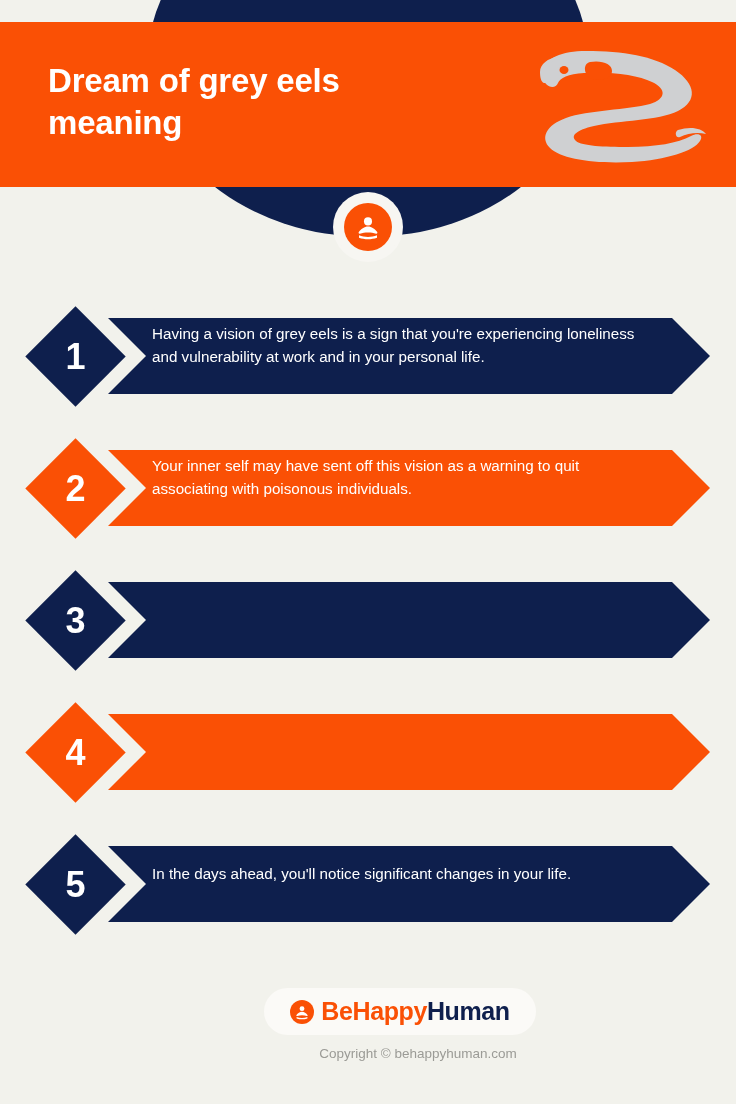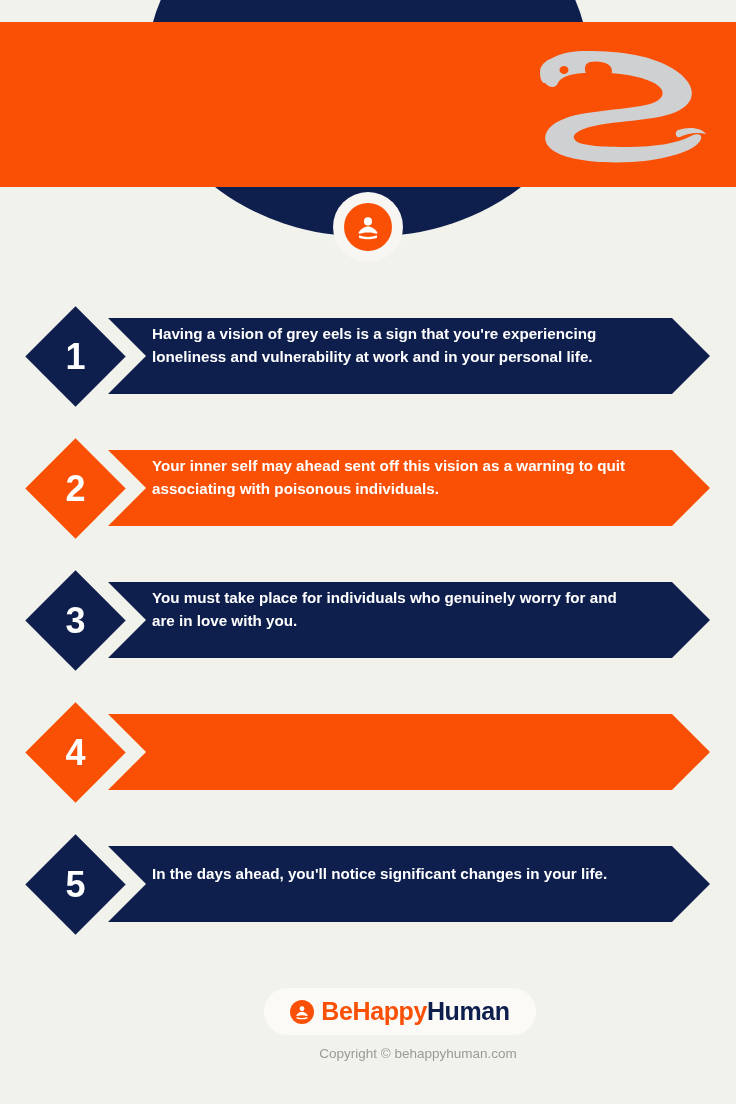--- a/index.html
+++ b/index.html
@@ -75,21 +75,20 @@
     color:#ffffff;font-size:36px;font-weight:bold;
     line-height:1;
     z-index:3;
   }
   .row-text{
     position:absolute;left:152px;top:12px;
     width:490px;height:56px;
     display:flex;align-items:center;
     color:#ffffff;font-size:15.2px;line-height:1.5;
     z-index:3;
-    font-weight:bold;
   }
   .navy .row-diamond{background:#0e1f4d;}
   .orange .row-diamond{background:#fa5005;}
 
   
   .footer{
     position:absolute;left:0;top:988px;width:736px;
     display:flex;flex-direction:column;align-items:center;padding-left:32px;
   }
   .logo-pill{
@@ -106,20 +105,22 @@
   .copyright{
     margin-top:11px;color:#9b9b96;font-size:13.5px;margin-left:36px;
   }
 </style>
 </head>
 <body>
 
 <div class="header">
   <div class="header-ellipse"></div>
   <div class="header-band"></div>
+  <div class="header-title">Dream of grey eels
+meaning</div>
 
   <div class="eel">
     <svg viewBox="0 0 180 130" width="180" height="130" aria-hidden="true">
       <path fill="#cfd0d2" d="M16 27 C16 14 34 7 58 7 C95 7 126 12 147 26 C168 40 170 57 150 67
         C130 77 92 76 66 82 C48 86 42 92 48 97 C54 102 76 103 100 103
         C128 103 150 99 163 92 C170 88 176 91 172 97 C166 107 138 116 104 118
         C66 120 33 115 22 104 C12 94 18 81 38 74 C60 66 100 66 122 60
         C138 55 139 45 124 38 C110 31 80 27 56 29 C40 30 32 34 30 39
         C28 44 22 44 18 40 C16 37 16 32 16 27 Z"></path>
       <path fill="#cfd0d2" d="M12 28 C12 20 20 14 30 13 C22 18 20 24 22 30 C24 36 22 40 16 39 C13 38 12 33 12 28 Z"></path>
@@ -157,32 +158,31 @@
   </div>
 
   <div class="row orange">
     <div class="row-bar">
       <svg viewBox="0 0 602 76" width="602" height="76" preserveAspectRatio="none">
         <path d="M0 0 H564 L602 38 L564 76 H0 L38 38 Z" fill="#fa5005"></path>
       </svg>
     </div>
     <div class="row-diamond"></div>
     <div class="row-num">2</div>
-    <div class="row-text">Your inner self may ahead sent off this vision as a warning to quit associating with poisonous individuals.</div>
+    <div class="row-text">Your inner self may have sent off this vision as a warning to quit associating with poisonous individuals.</div>
   </div>
 
   <div class="row navy">
     <div class="row-bar">
       <svg viewBox="0 0 602 76" width="602" height="76" preserveAspectRatio="none">
         <path d="M0 0 H564 L602 38 L564 76 H0 L38 38 Z" fill="#0e1f4d"></path>
       </svg>
     </div>
     <div class="row-diamond"></div>
     <div class="row-num">3</div>
-    <div class="row-text">You must take place for individuals who genuinely worry for and are in love with you.</div>
   </div>
 
   <div class="row orange">
     <div class="row-bar">
       <svg viewBox="0 0 602 76" width="602" height="76" preserveAspectRatio="none">
         <path d="M0 0 H564 L602 38 L564 76 H0 L38 38 Z" fill="#fa5005"></path>
       </svg>
     </div>
     <div class="row-diamond"></div>
     <div class="row-num">4</div>

